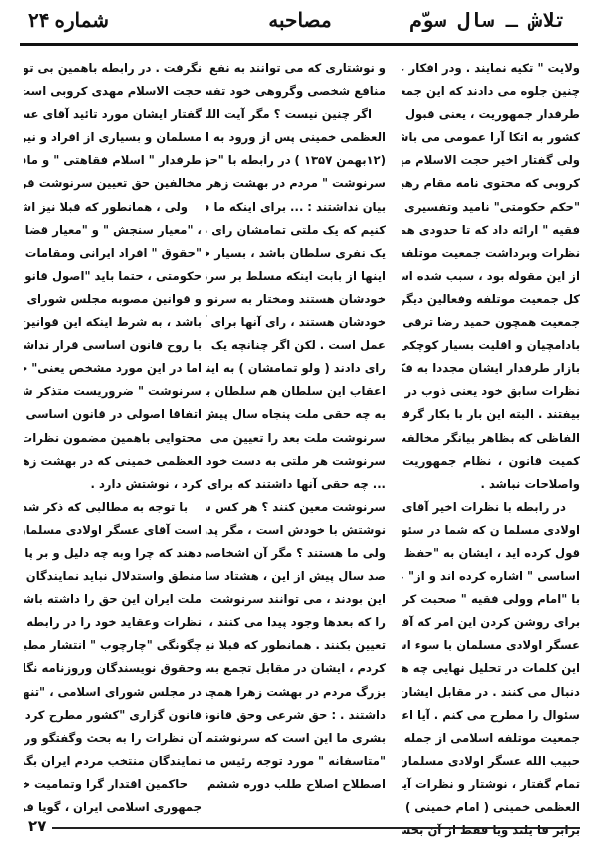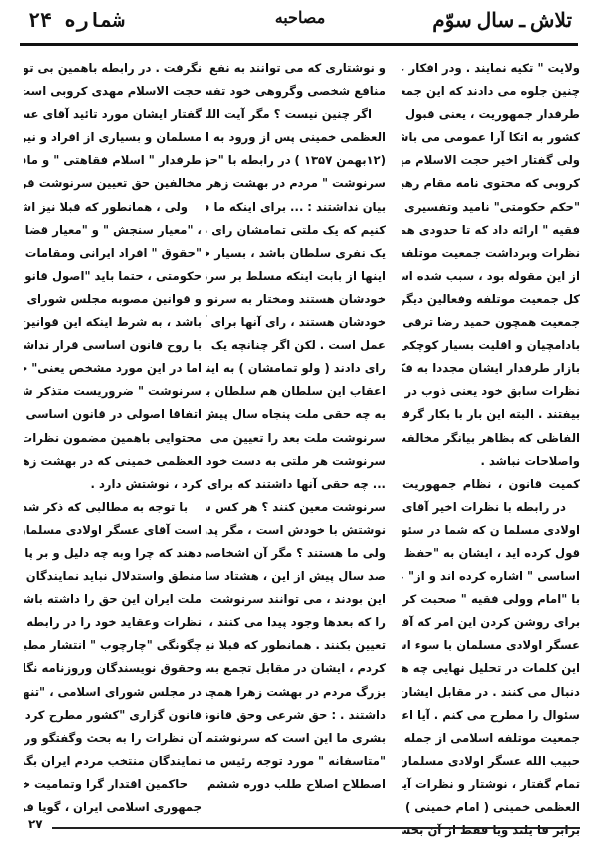--- a/index.html
+++ b/index.html
@@ -4,36 +4,36 @@
   <style>
     html, body { margin: 0; padding: 0; background: #ffffff; }
     body {
       width: 600px; height: 855px; position: relative; overflow: hidden;
       font-family: "DejaVu Sans", sans-serif; color: #111;
     }
     .header {
       position: absolute; left: 22px; top: 6px; width: 556px; height: 34px;
       direction: rtl;
     }
-    .header .h-right { position: absolute; right: 6px; top: 2px; font-size: 20px; font-weight: bold; font-family: Liberation Serif, serif; }
-    .header .h-center { position: absolute; left: 50%; transform: translateX(-50%); top: 2px; font-size: 16px; font-weight: bold; font-family: "DejaVu Serif", serif; }
-    .header .h-left { position: absolute; left: 6px; top: 2px; font-size: 20px; font-weight: bold; font-family: Liberation Mono, monospace; }
+    .header .h-right { position: absolute; right: 12px; top: 2px; font-size: 20px; font-weight: bold; font-family: Liberation Mono, monospace; }
+    .header .h-center { position: absolute; left: 50%; transform: translateX(-50%); top: 2px; font-size: 20px; font-weight: bold; font-family: "DejaVu Serif", serif; }
+    .header .h-left { position: absolute; left: 6px; top: 2px; font-size: 20px; font-weight: bold; font-family: Liberation Serif, serif; }
     .header-rule { position: absolute; left: 20px; top: 43px; width: 558px; height: 3px; background: #111; }
     .col {
       position: absolute; top: 57px; direction: rtl; text-align: justify;
       font-size: 11.6px; line-height: 23.1px; font-weight: bold;
     }
     .col .line { display: block; white-space: nowrap; overflow: hidden; text-align-last: justify; }
     .col .line.last { text-align-last: right; }
     .col .line.indent { padding-right: 14px; }
     .col-right { left: 402px; width: 178px; }
     .col-mid { left: 206px; width: 180px; }
     .col-left { left: 24px; width: 178px; }
     .footer-rule { position: absolute; left: 52px; top: 827px; width: 528px; height: 2px; background: #222; }
-    .footer-num { position: absolute; left: 28px; top: 817px; font-size: 12px; font-weight: bold; direction: rtl; }
+    .footer-num { position: absolute; left: 28px; top: 817px; font-size: 15px; font-weight: bold; direction: rtl; }
   </style>
 </head>
 <body>
 
 <div class="header">
   <span class="h-right">تلاش ـ سال سوّم</span>
   <span class="h-center">مصاحبه</span>
   <span class="h-left">شماره ۲۴</span>
 </div>
 <div class="header-rule"></div>
@@ -49,22 +49,22 @@
     <span class="line">فقیه " ارائه داد که تا حدودی همسو با</span>
     <span class="line">نظرات وبرداشت جمعیت موتلفه اسلامی</span>
     <span class="line">از این مقوله بود ، سبب شده است تا دبیر</span>
     <span class="line">کل جمعیت موتلفه وفعالین دیگر این</span>
     <span class="line">جمعیت همچون حمید رضا ترقی ، اسدالله</span>
     <span class="line">بادامچیان و اقلیت بسیار کوچکی از تجار</span>
     <span class="line">بازار طرفدار ایشان مجددا به فکر طرح</span>
     <span class="line">نظرات سابق خود یعنی ذوب در ولایت</span>
     <span class="line">بیفتند . البته این بار با بکار گرفتن</span>
     <span class="line">الفاظی که بظاهر بیانگر مخالفت با حا</span>
+    <span class="line">کمیت قانون ، نظام جمهوریت</span>
     <span class="line last">واصلاحات نباشد .</span>
-    <span class="line">کمیت قانون ، نظام جمهوریت</span>
     <span class="line indent">در رابطه با نظرات اخیر آقای عسگر</span>
     <span class="line">اولادی مسلما ن که شما در سئوالتان نقل</span>
     <span class="line">قول کرده اید ، ایشان به "حفظ قانون</span>
     <span class="line">اساسی " اشاره کرده اند و از" عقد اخوت"</span>
     <span class="line">با "امام وولی فقیه " صحبت کرده اند ،</span>
     <span class="line">برای روشن کردن این امر که آقای</span>
     <span class="line">عسگر اولادی مسلمان با سوء استفاده از</span>
     <span class="line">این کلمات در تحلیل نهایی چه هدفی را</span>
     <span class="line">دنبال می کنند . در مقابل ایشان این</span>
     <span class="line">سئوال را مطرح می کنم . آیا اعضای</span>

